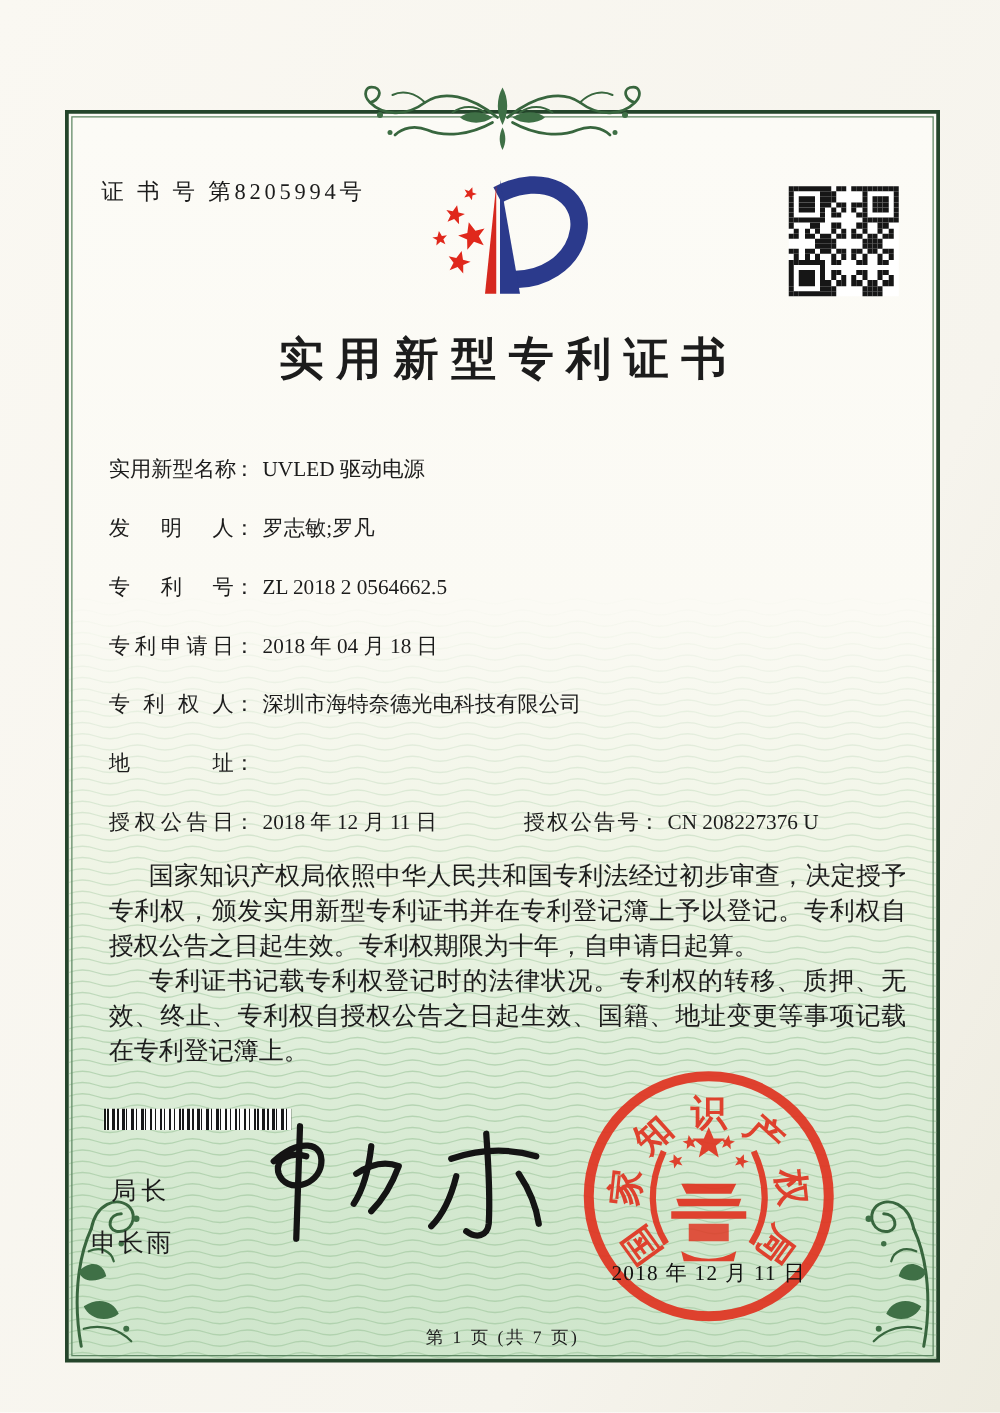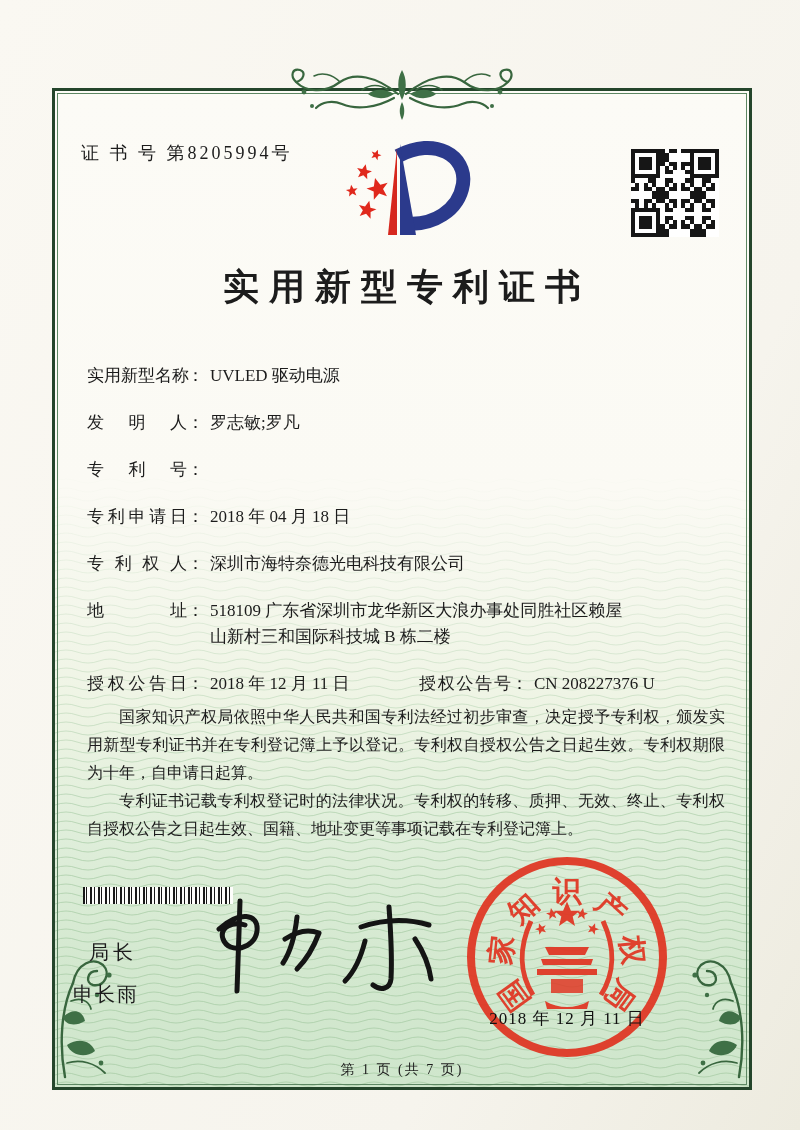--- a/index.html
+++ b/index.html
@@ -31,21 +31,21 @@
          font-size:36px;font-weight:bold;letter-spacing:10px;text-indent:10px;}
 
   .fields{position:absolute;left:32px;top:272px;width:640px;font-size:17px;}
   .frow{display:flex;align-items:flex-start;margin-bottom:21px;line-height:26px;position:relative;}
   .lab{display:inline-flex;justify-content:space-between;width:100px;flex:0 0 100px;}
   .colon{flex:0 0 auto;margin-right:6px;}
   .val{white-space:pre-line;max-width:470px;}
   .pair2{position:absolute;left:332px;top:0;display:flex;}
   .pair2 .lab{width:92px;flex:0 0 92px;}
 
-  .paras{position:absolute;left:32px;top:612px;width:638px;font-size:16px;line-height:28px;text-align:justify;}
+  .paras{position:absolute;left:32px;top:596px;width:638px;font-size:20px;line-height:28px;text-align:justify;}
   .paras p{margin:0;text-indent:32px;}
 
   .barcode{position:absolute;left:28px;top:796px;width:150px;height:17px;
     background:repeating-linear-gradient(90deg,#181818 0 2px,#fdfdfb 2px 3px,#181818 3px 4px,#fdfdfb 4px 7px,#181818 7px 9px,#fdfdfb 9px 11px,#181818 11px 12px,#fdfdfb 12px 15px);
   }
 
   .director-label{position:absolute;left:34px;top:848px;font-size:20px;letter-spacing:4px;}
   .director-name{position:absolute;left:18px;top:890px;font-size:20px;letter-spacing:2px;}
   .signature{position:absolute;left:138px;top:800px;width:260px;height:120px;}
 
@@ -668,20 +668,21 @@
             <span class="colon">：</span>
             <span class="val">罗志敏;罗凡</span>
           </div>
           <div class="frow">
             <span class="lab">
               <span>专</span>
               <span>利</span>
               <span>号</span>
             </span>
             <span class="colon">：</span>
+            <span class="val">ZL 2018 2 0564662.5</span>
           </div>
           <div class="frow">
             <span class="lab">
               <span>专</span>
               <span>利</span>
               <span>申</span>
               <span>请</span>
               <span>日</span>
             </span>
             <span class="colon">：</span>
@@ -696,22 +697,20 @@
             </span>
             <span class="colon">：</span>
             <span class="val">深圳市海特奈德光电科技有限公司</span>
           </div>
           <div class="frow">
             <span class="lab">
               <span>地</span>
               <span>址</span>
             </span>
             <span class="colon">：</span>
-            <span class="val">518109 广东省深圳市龙华新区大浪办事处同胜社区赖屋
-山新村三和国际科技城 B 栋二楼</span>
           </div>
           <div class="frow">
             <span class="lab">
               <span>授</span>
               <span>权</span>
               <span>公</span>
               <span>告</span>
               <span>日</span>
             </span>
             <span class="colon">：</span>

